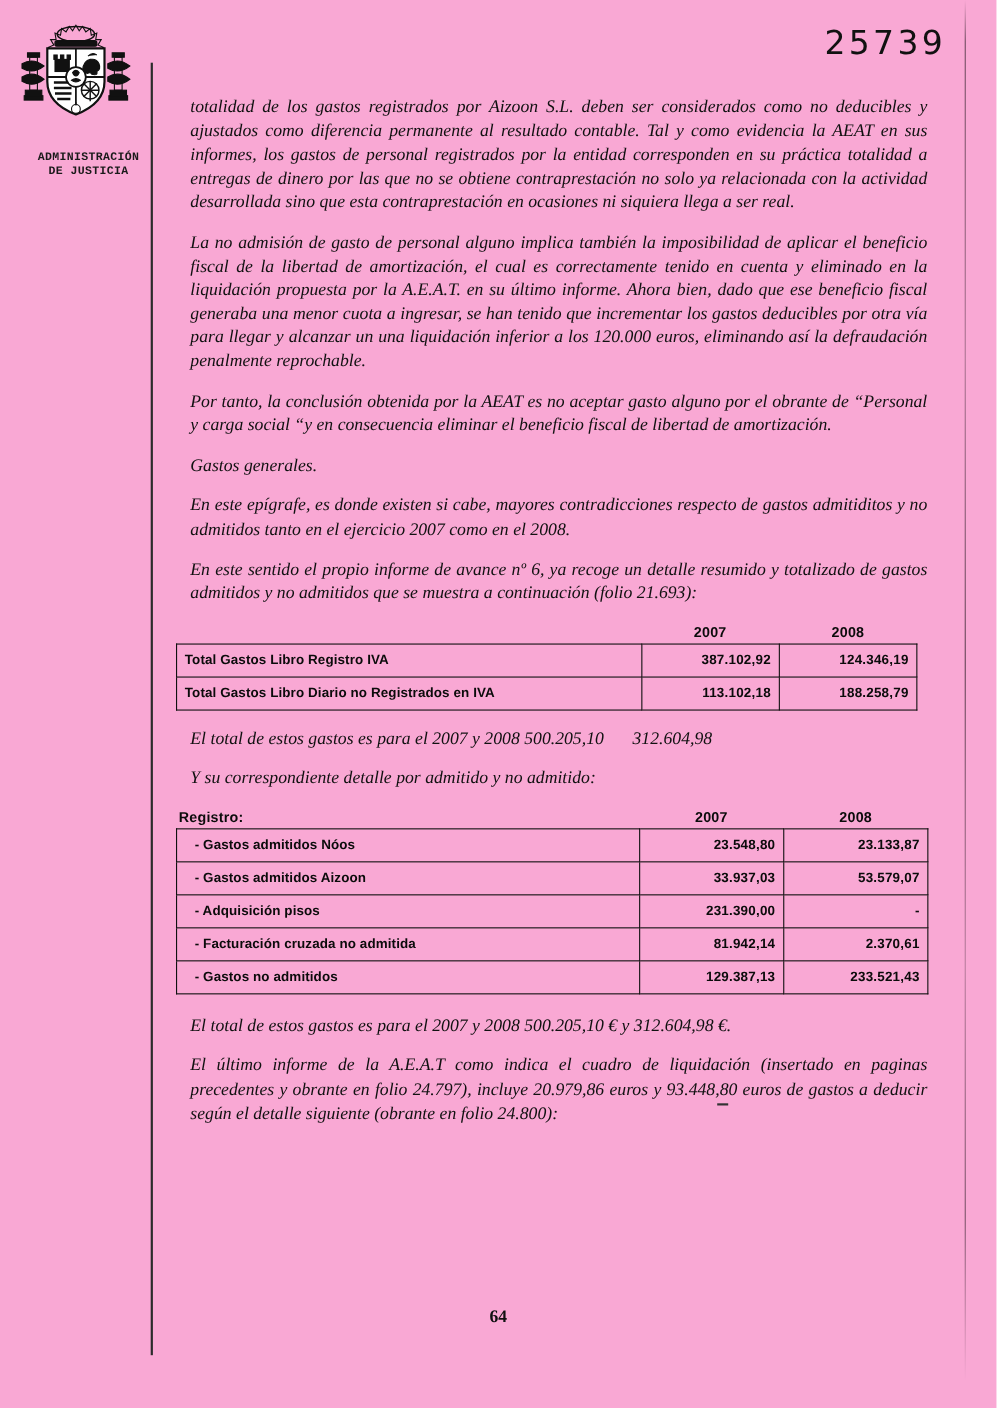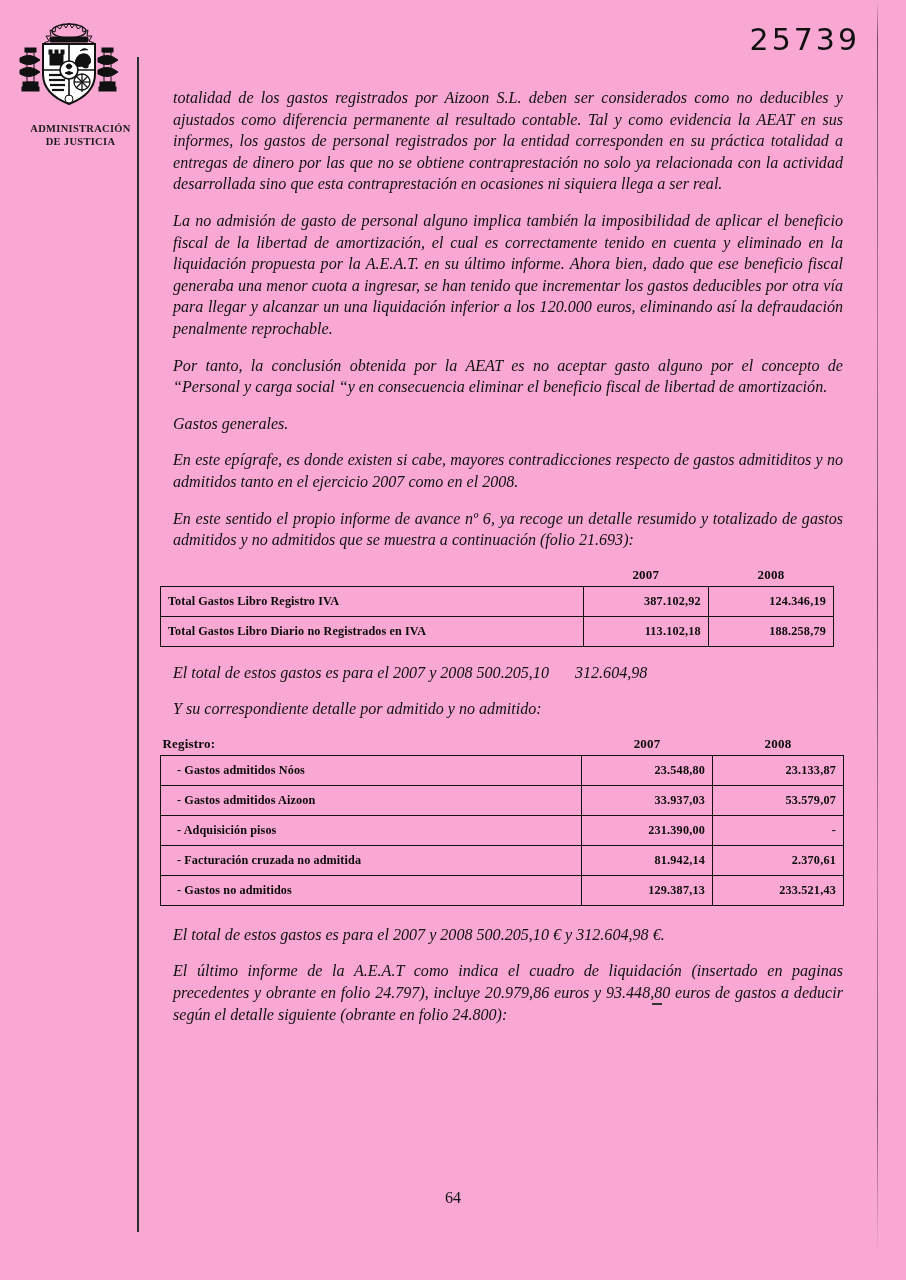--- a/index.html
+++ b/index.html
@@ -43,27 +43,27 @@
     left: 0;
     top: 18px;
     width: 137px;
     text-align: center;
   }
   .crest {
     display: block;
     margin: 0 auto;
   }
   .crest-caption {
-    font-family: Liberation Serif, serif;
+    font-family: Liberation Mono, monospace;
     font-size: 10.5px;
     font-weight: bold;
     letter-spacing: 0.3px;
     line-height: 1.25;
     color: #1a1a1a;
-    margin-top: 0;
+    margin-top: 15px;
     padding-left: 24px;
   }
   .margin-rule {
     position: absolute;
     left: 137px;
     top: 57px;
     width: 2px;
     height: 1175px;
     background: #2b2b2b;
   }
@@ -102,21 +102,21 @@
   p.body-par.last-ragged {
     text-align: left;
   }
 
   
   .table-block {
     margin-top: 16px;
   }
   table.fin {
     border-collapse: collapse;
-    font-family: Liberation Serif, serif;
+    font-family: Liberation Sans, sans-serif;
     font-size: 12.2px;
     font-weight: bold;
     color: #0b0b0b;
   }
   table.fin .hdr-row td {
     border: none;
     padding: 0 0 3px 0;
     text-align: center;
     font-size: 13px;
     letter-spacing: 0.2px;
@@ -166,20 +166,21 @@
   
   .footer-page {
     position: absolute;
     left: 0;
     top: 1189px;
     width: 906px;
     text-align: center;
     font-family: "Liberation Serif", serif;
     font-size: 16px;
     color: #111;
+    font-weight: bold;
   }
   .stray-dot {
     position: absolute;
     left: 652px;
     top: 1003px;
     width: 10px;
     height: 2px;
     background: #333;
   }
 </style>
@@ -266,21 +267,21 @@
 
   <div class="margin-rule"></div>
 
   <div class="right-edge-artifact"></div>
   <div class="stray-dot"></div>
 
   <div class="content">
 
     <p class="body-par">totalidad de los gastos registrados por Aizoon S.L. deben ser considerados como no deducibles y ajustados como diferencia permanente al resultado contable. Tal y como evidencia la AEAT en sus informes, los gastos de personal registrados por la entidad corresponden en su práctica totalidad a entregas de dinero por las que no se obtiene contraprestación no solo ya relacionada con la actividad desarrollada sino que esta contraprestación en ocasiones ni siquiera llega a ser real.</p>
     <p class="body-par">La no admisión de gasto de personal alguno implica también la imposibilidad de aplicar el beneficio fiscal de la libertad de amortización, el cual es correctamente tenido en cuenta y eliminado en la liquidación propuesta por la A.E.A.T. en su último informe. Ahora bien, dado que ese beneficio fiscal generaba una menor cuota a ingresar, se han tenido que incrementar los gastos deducibles por otra vía para llegar y alcanzar un una liquidación inferior a los 120.000 euros, eliminando así la defraudación penalmente reprochable.</p>
-    <p class="body-par">Por tanto, la conclusión obtenida por la AEAT es no aceptar gasto alguno por el concepto de “Personal y carga social “y en consecuencia eliminar el beneficio fiscal de libertad de amortización.</p>
+    <p class="body-par">Por tanto, la conclusión obtenida por la AEAT es no aceptar gasto alguno por el obrante de “Personal y carga social “y en consecuencia eliminar el beneficio fiscal de libertad de amortización.</p>
     <p class="body-par last-ragged">Gastos generales.</p>
     <p class="body-par">En este epígrafe, es donde existen si cabe, mayores contradicciones respecto de gastos admitiditos y no admitidos tanto en el ejercicio 2007 como en el 2008.</p>
     <p class="body-par">En este sentido el propio informe de avance nº 6, ya recoge un detalle resumido y totalizado de gastos admitidos y no admitidos que se muestra a continuación (folio 21.693):</p>
 
     <div class="table-block">
       <table class="fin" id="table-gastos-totales">
         <thead>
           <tr class="hdr-row">
             <td class="lbl"></td>
             <td>2007</td>

